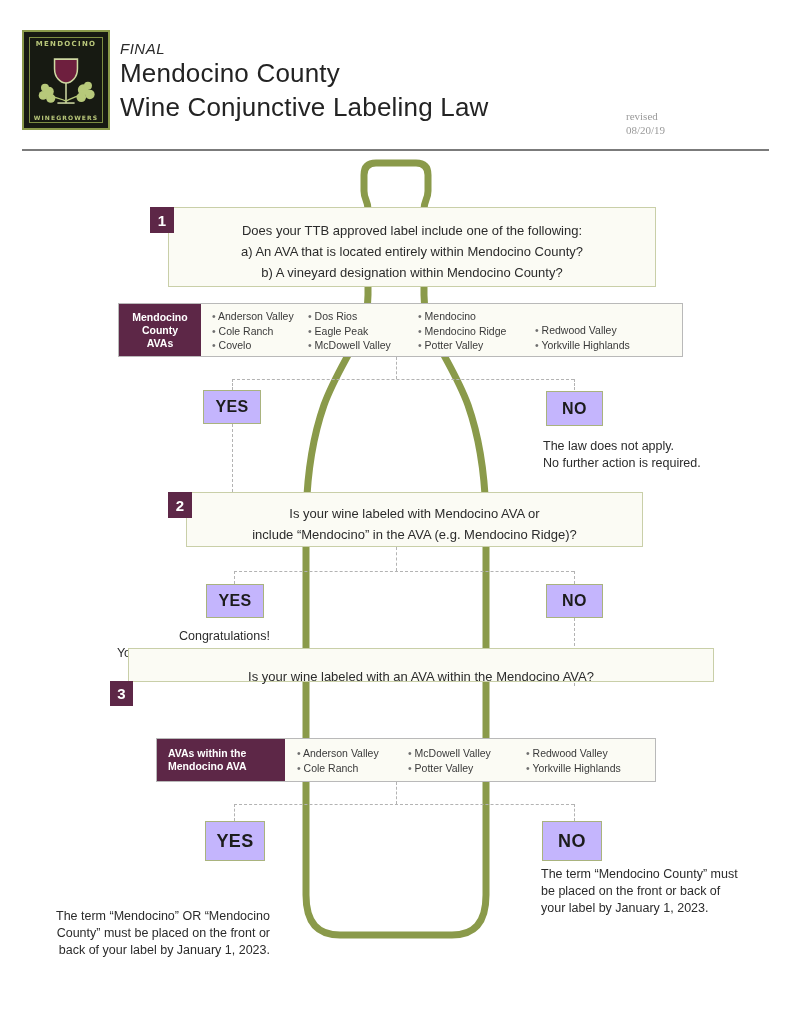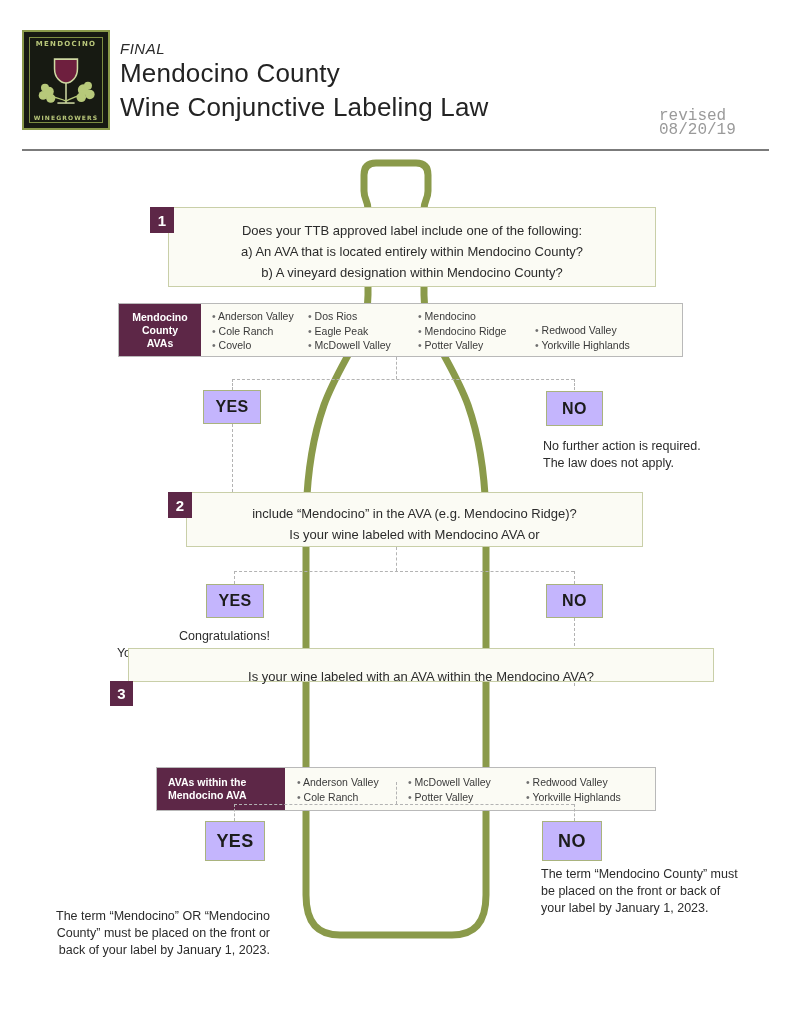--- a/index.html
+++ b/index.html
@@ -41,23 +41,23 @@
     position:absolute;left:120px;top:58px;
     font-size:26px;color:#232323;letter-spacing:.2px;
     font-family:"Liberation Sans", sans-serif;font-weight:400;
   }
   .title2{
     position:absolute;left:120px;top:92px;
     font-size:26px;color:#232323;letter-spacing:.2px;
     font-family:"Liberation Sans", sans-serif;font-weight:400;
   }
   .revised{
-    position:absolute;left:659px;top:109px;
-    font-size:16px;line-height:14px;color:#9a9a9a;
-    font-family:Liberation Mono, monospace;
+    position:absolute;left:626px;top:109px;
+    font-size:11px;line-height:14px;color:#9a9a9a;
+    font-family:Liberation Serif, serif;
   }
   .rule-top{
     position:absolute;left:22px;top:149px;width:747px;height:2px;
     background:#7b7b7b;
   }
 
   
   .bottle{position:absolute;left:0;top:155px;width:791px;height:820px;}
 
   
@@ -228,29 +228,29 @@
 
   <div class="dash-v" style="left:396px;top:357px;height:22px;"></div>
   <div class="dash-h" style="left:232px;top:379px;width:342px;"></div>
   <div class="dash-v" style="left:232px;top:379px;height:11px;"></div>
   <div class="dash-v" style="left:574px;top:379px;height:11px;"></div>
 
   <div class="ynbox" style="left:203px;top:390px;width:58px;height:34px;">YES</div>
   <div class="ynbox" style="left:546px;top:391px;width:57px;height:35px;">NO</div>
 
   <div class="note" style="left:543px;top:438px;width:240px;text-align:left;">
+    <div>The law does not apply.</div>
     <div>No further action is required.</div>
-    <div>The law does not apply.</div>
   </div>
 
   <div class="dash-v" style="left:232px;top:424px;height:68px;"></div>
 
   <div class="qbox" style="left:186px;top:492px;width:457px;height:55px;padding-top:10px;font-size:13px;line-height:21px;">
+    <span class="line">Is your wine labeled with Mendocino AVA or</span>
     <span class="line">include “Mendocino” in the AVA (e.g. Mendocino Ridge)?</span>
-    <span class="line">Is your wine labeled with Mendocino AVA or</span>
   </div>
   <div class="badge" style="left:168px;top:492px;width:24px;height:26px;">2</div>
 
   <div class="dash-v" style="left:396px;top:547px;height:24px;"></div>
   <div class="dash-h" style="left:234px;top:571px;width:340px;"></div>
   <div class="dash-v" style="left:234px;top:571px;height:13px;"></div>
   <div class="dash-v" style="left:574px;top:571px;height:13px;"></div>
 
   <div class="ynbox" style="left:206px;top:584px;width:58px;height:34px;">YES</div>
   <div class="ynbox" style="left:546px;top:584px;width:57px;height:34px;">NO</div>
@@ -260,21 +260,21 @@
     <div>You meet the requirements.</div>
   </div>
 
   <div class="dash-v" style="left:574px;top:618px;height:68px;"></div>
 
   <div class="qbox" style="left:128px;top:648px;width:586px;height:34px;padding-top:19px;font-size:13px;line-height:18px;">
     <span class="line">Is your wine labeled with an AVA within the Mendocino AVA?</span>
   </div>
   <div class="badge" style="left:110px;top:681px;width:23px;height:25px;">3</div>
 
-  <div class="avabox" style="left:156px;top:738px;width:500px;height:44px;margin-top:29px;">
+  <div class="avabox" style="left:156px;top:738px;width:500px;height:44px;">
     <div class="ava-head" style="width:128px;align-items:flex-start;padding-left:11px;">
       <span>AVAs within the</span>
       <span>Mendocino AVA</span>
     </div>
     <div class="ava-cols" style="padding-top:7px;">
       <div class="ava-col" style="width:123px;padding-left:12px;">
         <div>Anderson Valley</div>
         <div>Cole Ranch</div>
       </div>
       <div class="ava-col" style="width:118px;">

